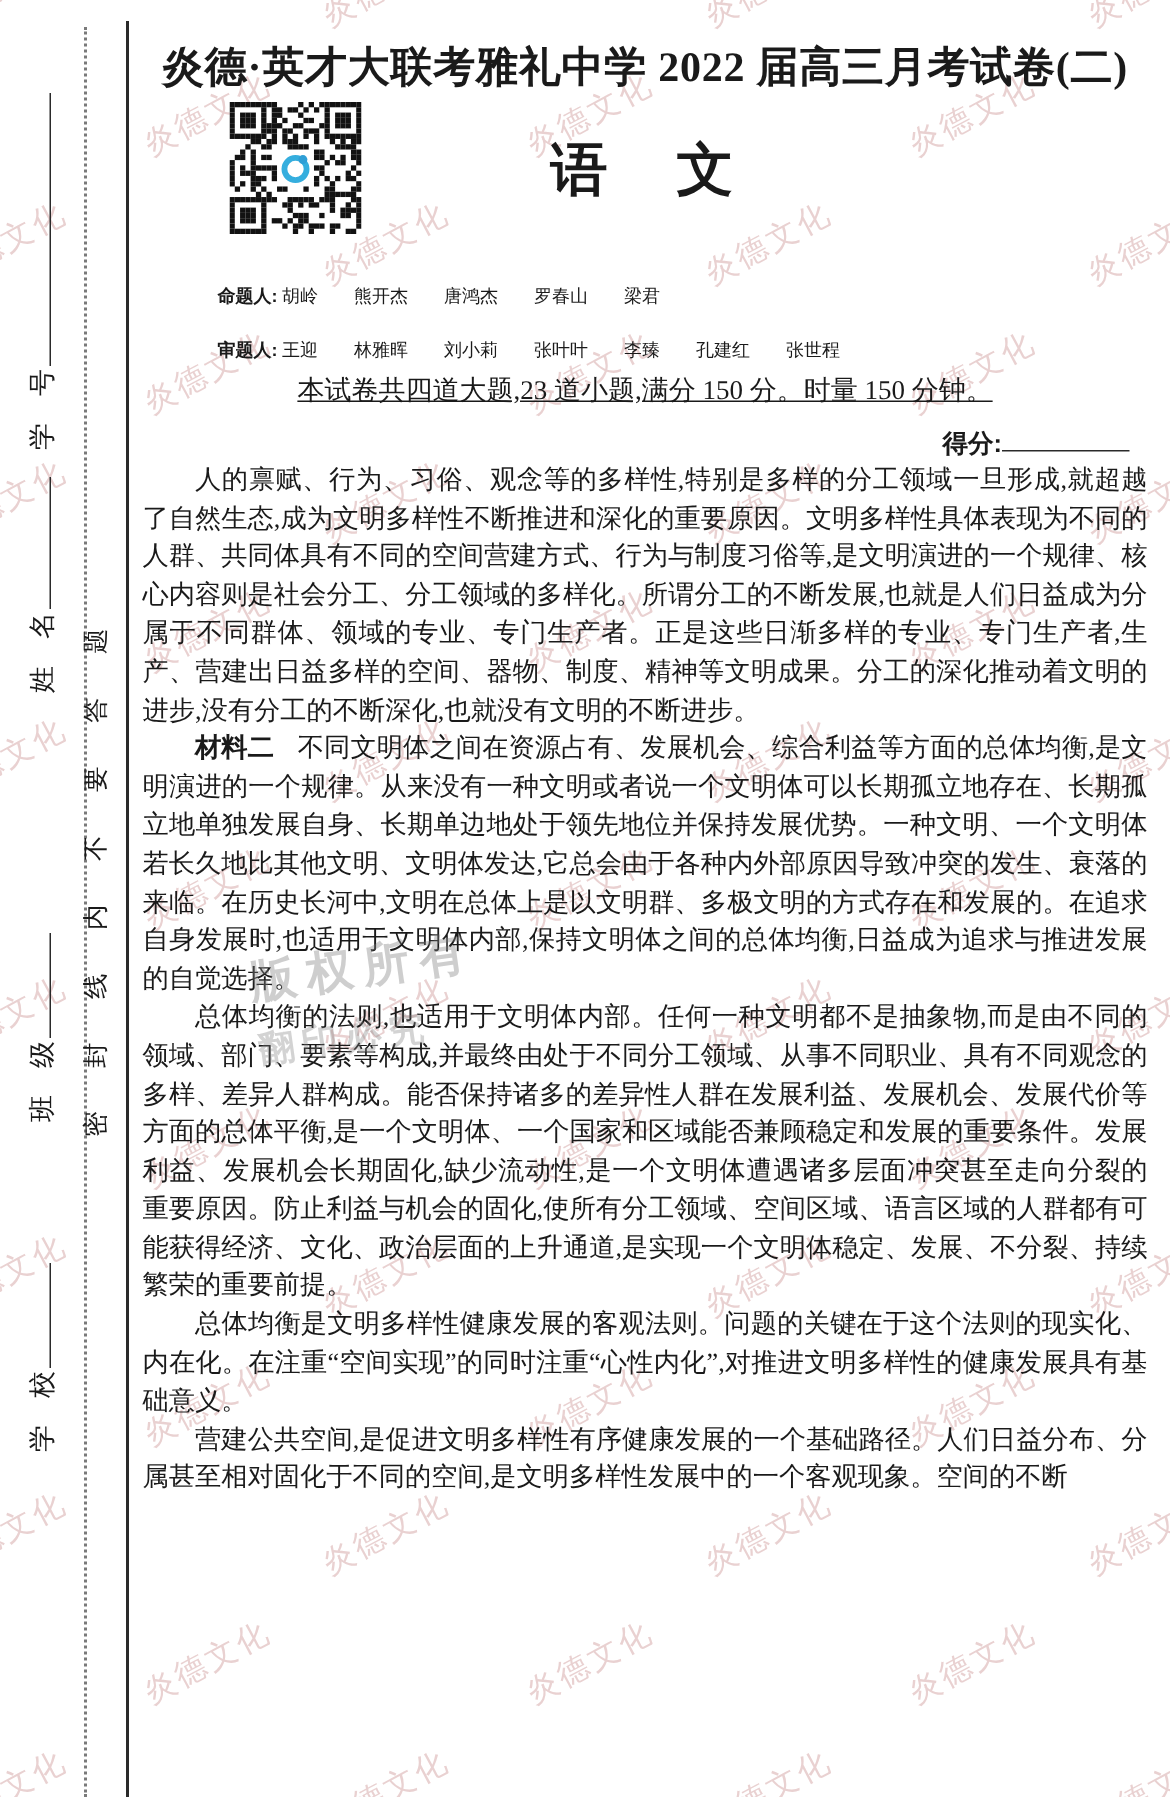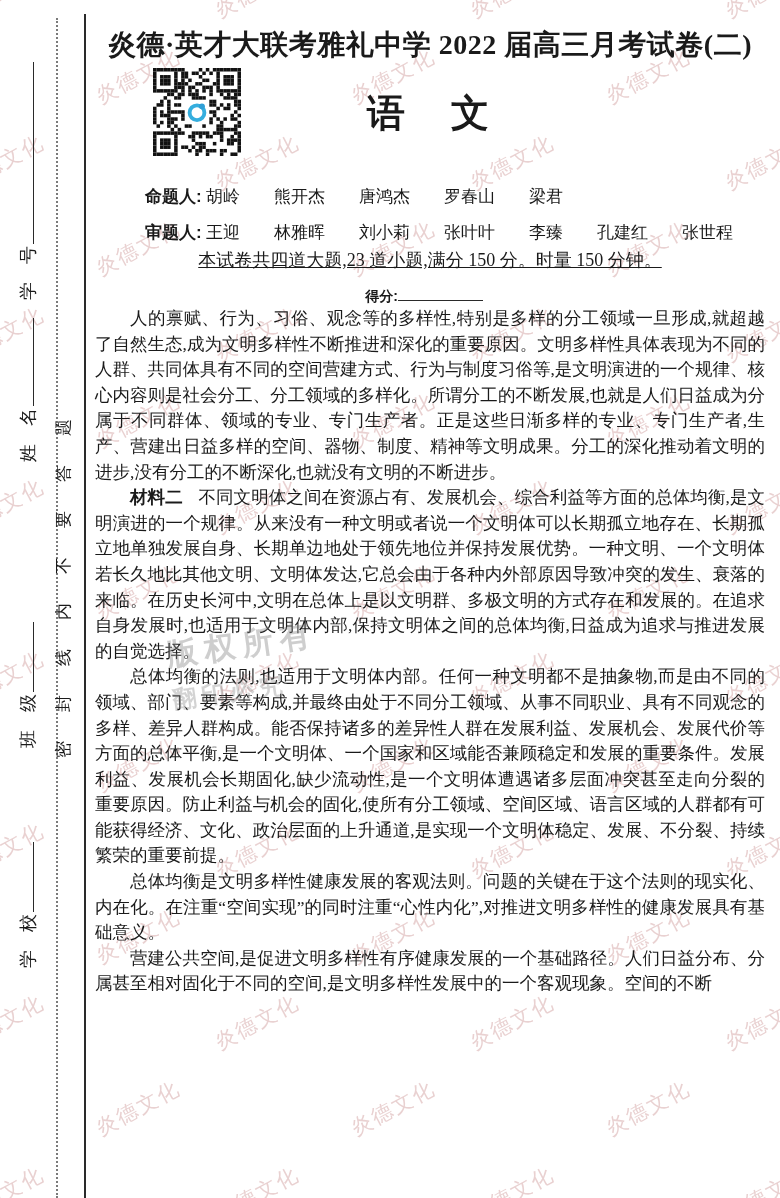--- a/index.html
+++ b/index.html
@@ -55,24 +55,24 @@
     white-space:nowrap;letter-spacing:0.5px;text-align:center;
   }
   .header-row{position:relative;height:112px;}
   .qr-box{position:absolute;left:58px;top:4px;width:88px;height:88px;}
   .qr-box svg{display:block;width:88px;height:88px;}
   .subject-title{
     position:absolute;left:0;right:0;top:24px;text-align:center;
     font-size:38px;font-weight:bold;letter-spacing:4px;
     font-family:"Liberation Sans","DejaVu Sans",sans-serif;
   }
-  .people-row{margin:6px 0 0 50px;font-size:17px;line-height:30px;white-space:nowrap;}
+  .people-row{margin:6px 0 0 50px;font-size:12px;line-height:30px;white-space:nowrap;}
   .people-label{font-weight:bold;font-family:"Liberation Sans","DejaVu Sans",sans-serif;}
   .instructions{text-align:center;font-size:18px;text-decoration:underline;}
-  .score-row{margin-top:12px;text-align:center;padding-right:12px;font-size:14px;}
+  .score-row{margin-top:12px;text-align:right;padding-right:12px;font-size:17px;}
   .score-label{font-weight:bold;font-family:"Liberation Sans","DejaVu Sans",sans-serif;}
   .score-blank{display:inline-block;width:85px;border-bottom:1.6px solid #2a2a2a;height:16px;}
   .sec-h{margin:8px 0 0 0;font-size:18.5px;font-weight:bold;line-height:25px;
     font-family:"Liberation Sans","DejaVu Sans",sans-serif;}
   .sub-h{margin:0;font-size:18px;line-height:25px;text-indent:2em;}
   .body-text p{margin:0;font-size:17.5px;line-height:25.6px;text-align:justify;
     text-indent:2em;}
   .mat-label{font-weight:bold;margin-right:0.9em;}
   .source-line{text-indent:0 !important;text-align:right !important;padding-right:4px;}
 </style>

